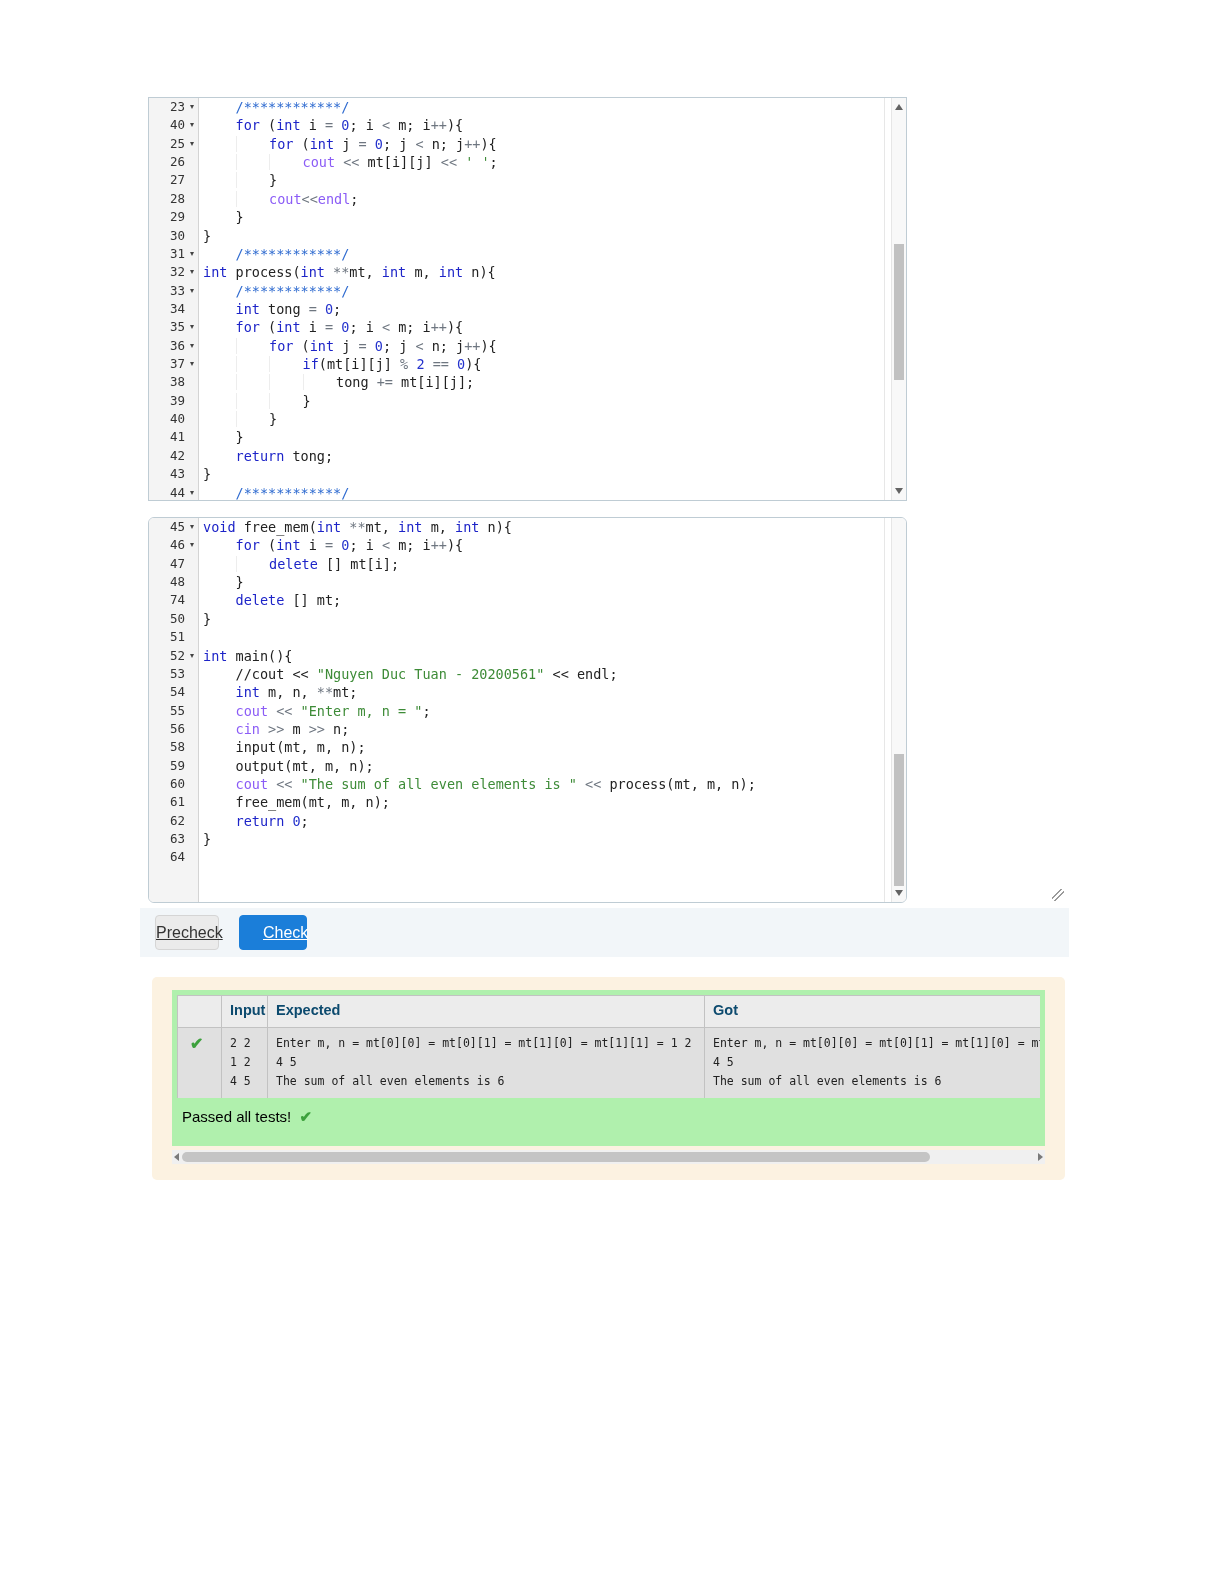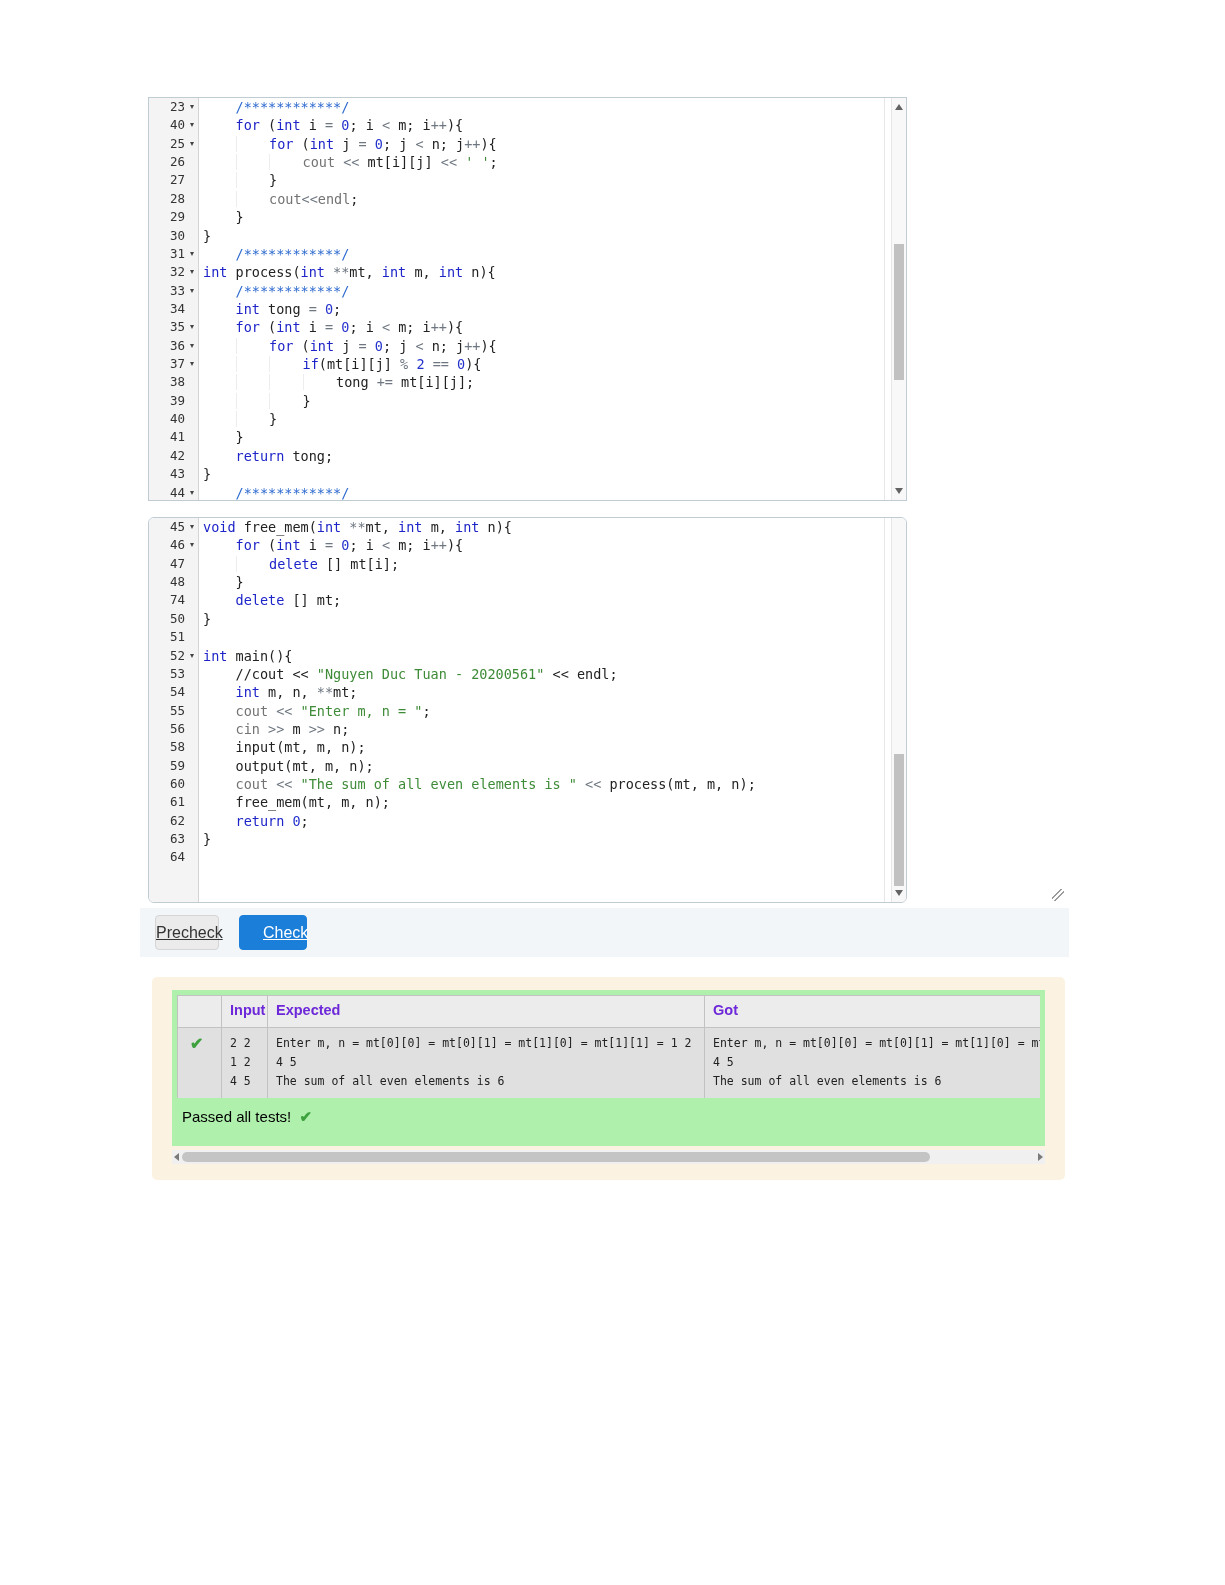--- a/index.html
+++ b/index.html
@@ -43,21 +43,21 @@
   .code-text {
     font-family:"DejaVu Sans Mono", monospace; font-size:13.5px;
     white-space:pre; color:#222; padding-left:4px; position:relative; z-index:1;
   }
   .tok-k { color:#1d24c8; }               
   .tok-n { color:#2533cd; }               
   .tok-s { color:#3d8b37; }               
   .tok-d { color:#2f6bd0; }                doc comments */
   .tok-c { color:#879487; }               
   .tok-o { color:#6e7680; }               
-  .tok-f { color:#737373;margin-top:31px; }               
+  .tok-f { color:#8b5cf6;margin-top:31px; }               
   .tok-p { color:#222; }
   .tok-w { color:#222; }
   .guide { border-left:1px solid rgba(0,0,0,0.07); }
 
   
   .vscroll {
     position:absolute; right:0; top:0; bottom:0; width:15px;
     background:#f8f8f8; border-left:1px solid #e6e6e6; z-index:3;
   }
   .vthumb { position:absolute; left:2px; right:2px; background:#c1c1c1; }
@@ -104,21 +104,21 @@
     overflow:hidden;
   }
   table.results {
     border-collapse:collapse; table-layout:fixed; width:1047px;
   }
   table.results th, table.results td {
     border:1px solid #c2c2c2; vertical-align:top; text-align:left;
     overflow:hidden;
   }
   table.results th {
-    background:#ececec; font-size:14.5px; font-weight:bold; color:#6d28d9;
+    background:#ececec; font-size:14.5px; font-weight:bold; color:#0c4a6e;
     padding:6px 8px; height:32px;
   }
   table.results td { background:#e0e0e0; padding:6px 8px; height:71px; }
   .cell-mono div {
     font-family:"DejaVu Sans Mono", monospace; font-size:11.5px;
     line-height:19px; white-space:pre; color:#222;
   }
   td.check-cell { text-align:left; }
   .pass-check { color:#3da13d; font-size:16px; font-weight:bold; padding-left:4px; }
 

